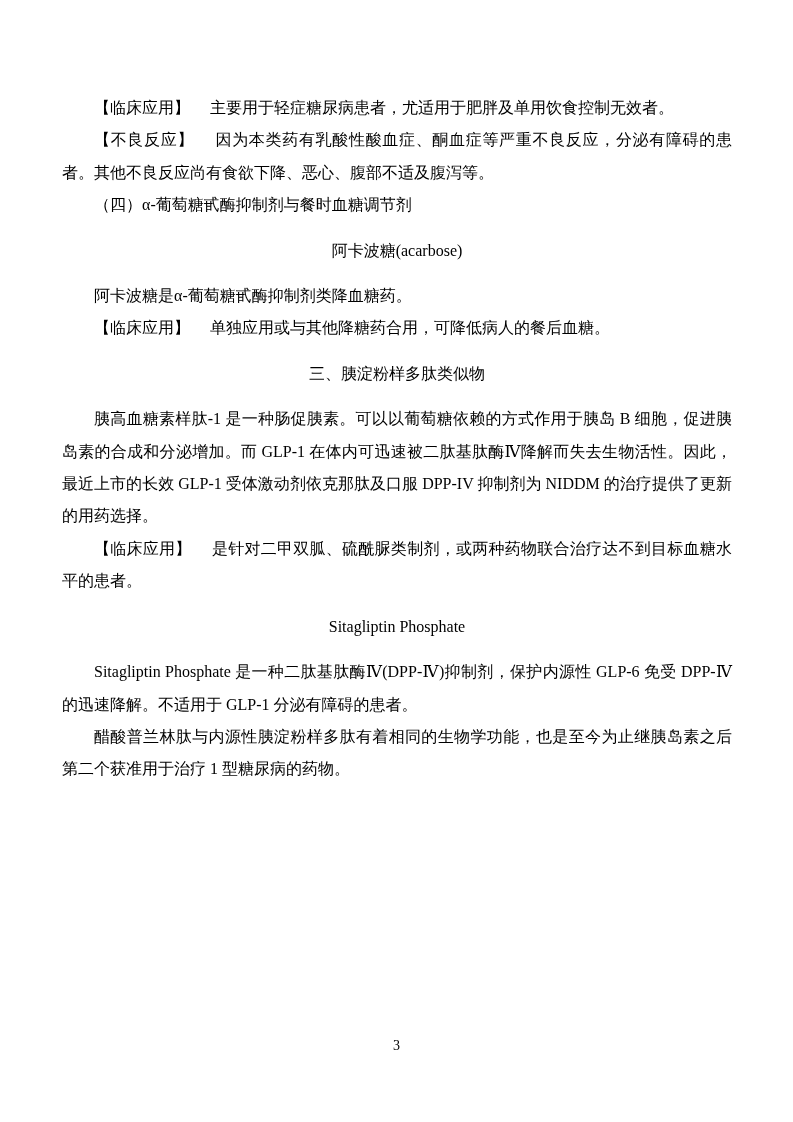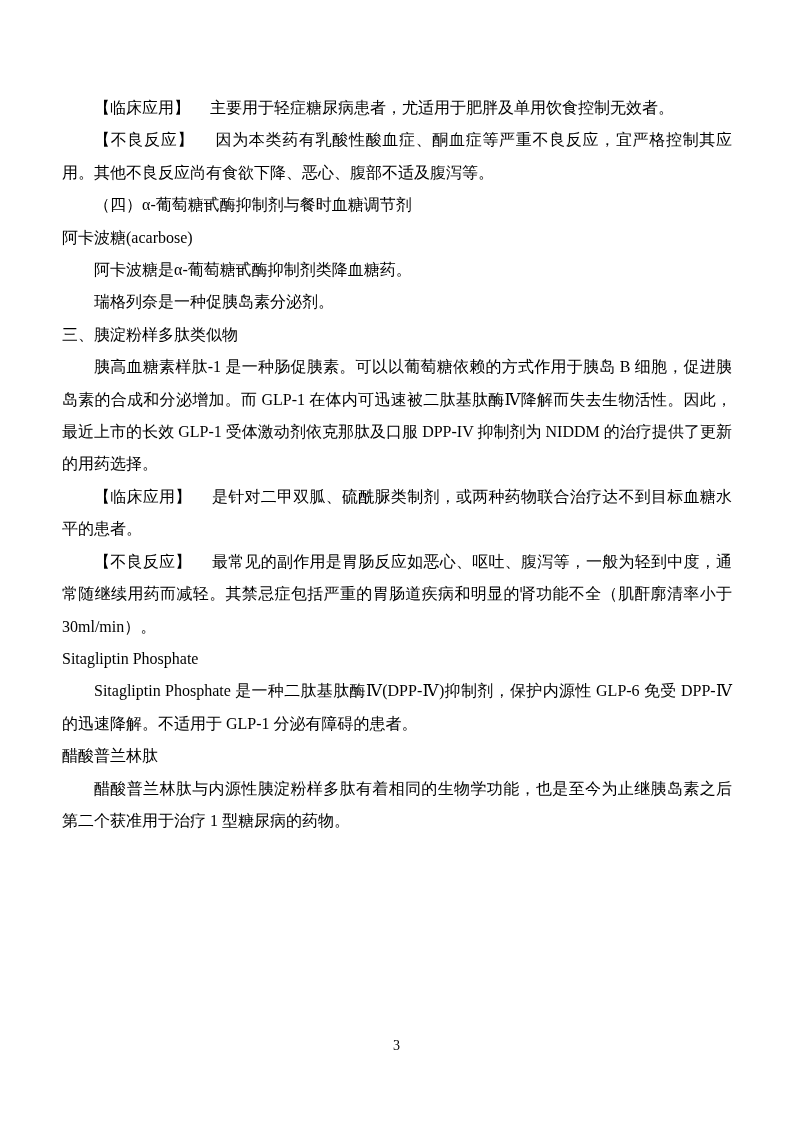--- a/index.html
+++ b/index.html
@@ -29,51 +29,49 @@
     font-size: 16px;
     line-height: 32.4px;
     text-align: justify;
   }
   .para {
     margin: 0;
     padding: 0;
     text-indent: 2em;
   }
   .heading {
-    margin: 0;
+    margin: 13px;
     padding: 0;
     text-indent: 0;
-    text-align: left;
+    text-align: center;
     font-weight: normal;
   }
   .page-number {
     position: absolute;
     left: 0;
     top: 1036px;
     width: 793px;
     text-align: center;
     font-size: 14px;
     line-height: 20px;
   }
 </style>
 </head>
 <body>
 
 <div class="page">
   <div class="content">
     <p class="para">【临床应用】　 主要用于轻症糖尿病患者，尤适用于肥胖及单用饮食控制无效者。</p>
-    <p class="para">【不良反应】　 因为本类药有乳酸性酸血症、酮血症等严重不良反应，宜严格控制其应用。其他不良反应尚有食欲下降、恶心、腹部不适及腹泻等。</p>
+    <p class="para">【不良反应】　 因为本类药有乳酸性酸血症、酮血症等严重不良反应，分泌有障碍的患者。其他不良反应尚有食欲下降、恶心、腹部不适及腹泻等。</p>
     <p class="para">（四）α-葡萄糖甙酶抑制剂与餐时血糖调节剂</p>
     <p class="heading">阿卡波糖(acarbose)</p>
     <p class="para">阿卡波糖是α-葡萄糖甙酶抑制剂类降血糖药。</p>
-    <p class="para">瑞格列奈是一种促胰岛素分泌剂。</p>
+    <p class="para">【临床应用】　 单独应用或与其他降糖药合用，可降低病人的餐后血糖。</p>
     <p class="heading">三、胰淀粉样多肽类似物</p>
     <p class="para">胰高血糖素样肽-1 是一种肠促胰素。可以以葡萄糖依赖的方式作用于胰岛 B 细胞，促进胰岛素的合成和分泌增加。而 GLP-1 在体内可迅速被二肽基肽酶Ⅳ降解而失去生物活性。因此，最近上市的长效 GLP-1 受体激动剂依克那肽及口服 DPP-IV 抑制剂为 NIDDM 的治疗提供了更新的用药选择。</p>
     <p class="para">【临床应用】　 是针对二甲双胍、硫酰脲类制剂，或两种药物联合治疗达不到目标血糖水平的患者。</p>
-    <p class="para">【不良反应】　 最常见的副作用是胃肠反应如恶心、呕吐、腹泻等，一般为轻到中度，通常随继续用药而减轻。其禁忌症包括严重的胃肠道疾病和明显的肾功能不全（肌酐廓清率小于 30ml/min）。</p>
     <p class="heading">Sitagliptin Phosphate</p>
     <p class="para">Sitagliptin Phosphate 是一种二肽基肽酶Ⅳ(DPP-Ⅳ)抑制剂，保护内源性 GLP-6 免受 DPP-Ⅳ的迅速降解。不适用于 GLP-1 分泌有障碍的患者。</p>
-    <p class="heading">醋酸普兰林肽</p>
     <p class="para">醋酸普兰林肽与内源性胰淀粉样多肽有着相同的生物学功能，也是至今为止继胰岛素之后第二个获准用于治疗 1 型糖尿病的药物。</p>
 
   </div>
   <div class="page-number">3</div>
 </div>
 
 </body></html>

